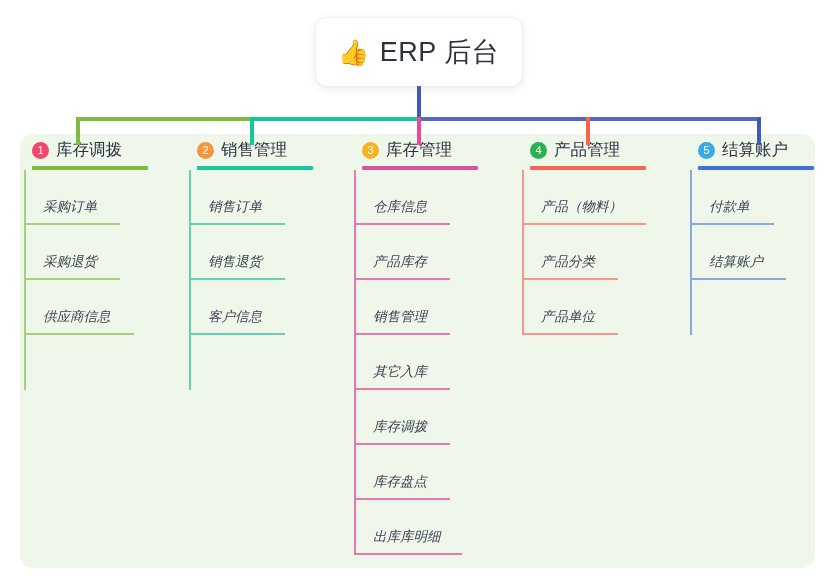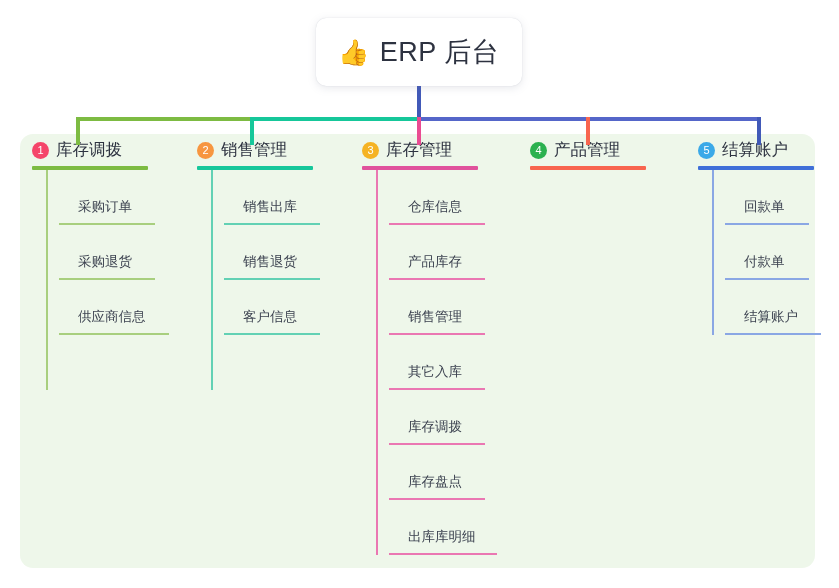--- a/index.html
+++ b/index.html
@@ -102,22 +102,23 @@
     color: #2d3240;
     white-space: nowrap;
   }
   .col-rule {
     height: 4px;
     margin-left: 12px;
     border-radius: 1px;
   }
   .col-body {
     position: relative;
-    margin-left: 26px;
-    padding-left: 13px;
+    margin-left: 4px;
+    padding-left: 0;
+    font-style: italic;
   }
   .spine {
     position: absolute;
     left: 0;
     top: 0;
     width: 2px;
   }
   .sub-item {
     position: relative;
     height: 55px;
@@ -190,21 +191,21 @@
       </div>
       <div class="column" style="left: 185px; width: 160px;">
         <div class="col-header">
           <span class="badge" style="background: rgb(247, 150, 64);">2</span>
           <span class="col-title">销售管理</span>
         </div>
         <div class="col-rule" style="width: 116px; background: rgb(22, 199, 154);"></div>
         <div class="col-body">
           <div class="spine" style="background: rgb(98, 209, 180); height: 220px;"></div>
           <div class="sub-item">
-            <span class="sub-label">销售出库</span>
+            <span class="sub-label">销售订单</span>
             <div class="sub-rule" style="width: 96px; background: rgb(98, 209, 180);"></div>
           </div>
           <div class="sub-item">
             <span class="sub-label">销售退货</span>
             <div class="sub-rule" style="width: 96px; background: rgb(98, 209, 180);"></div>
           </div>
           <div class="sub-item">
             <span class="sub-label">客户信息</span>
             <div class="sub-rule" style="width: 96px; background: rgb(98, 209, 180);"></div>
           </div>
@@ -247,34 +248,45 @@
             <div class="sub-rule" style="width: 108px; background: rgb(234, 119, 178);"></div>
           </div>
         </div>
       </div>
       <div class="column" style="left: 518px; width: 165px;">
         <div class="col-header">
           <span class="badge" style="background: rgb(43, 177, 79);">4</span>
           <span class="col-title">产品管理</span>
         </div>
         <div class="col-rule" style="width: 116px; background: rgb(248, 101, 79);"></div>
+        <div class="col-body">
+          <div class="spine" style="background: rgb(249, 150, 138); height: 165px;"></div>
+          <div class="sub-item">
+            <span class="sub-label">产品（物料）</span>
+            <div class="sub-rule" style="width: 124px; background: rgb(249, 150, 138);"></div>
+          </div>
+          <div class="sub-item">
+            <span class="sub-label">产品分类</span>
+            <div class="sub-rule" style="width: 96px; background: rgb(249, 150, 138);"></div>
+          </div>
+          <div class="sub-item">
+            <span class="sub-label">产品单位</span>
+            <div class="sub-rule" style="width: 96px; background: rgb(249, 150, 138);"></div>
+          </div>
+        </div>
       </div>
       <div class="column" style="left: 686px; width: 145px;">
         <div class="col-header">
           <span class="badge" style="background: rgb(59, 169, 232);">5</span>
           <span class="col-title">结算账户</span>
         </div>
         <div class="col-rule" style="width: 116px; background: rgb(63, 111, 216);"></div>
         <div class="col-body">
           <div class="spine" style="background: rgb(138, 167, 228); height: 165px;"></div>
           <div class="sub-item">
-            <span class="sub-label">回款单</span>
-            <div class="sub-rule" style="width: 84px; background: rgb(138, 167, 228);"></div>
-          </div>
-          <div class="sub-item">
             <span class="sub-label">付款单</span>
             <div class="sub-rule" style="width: 84px; background: rgb(138, 167, 228);"></div>
           </div>
           <div class="sub-item">
             <span class="sub-label">结算账户</span>
             <div class="sub-rule" style="width: 96px; background: rgb(138, 167, 228);"></div>
           </div>
         </div>
       </div>
     </div>

